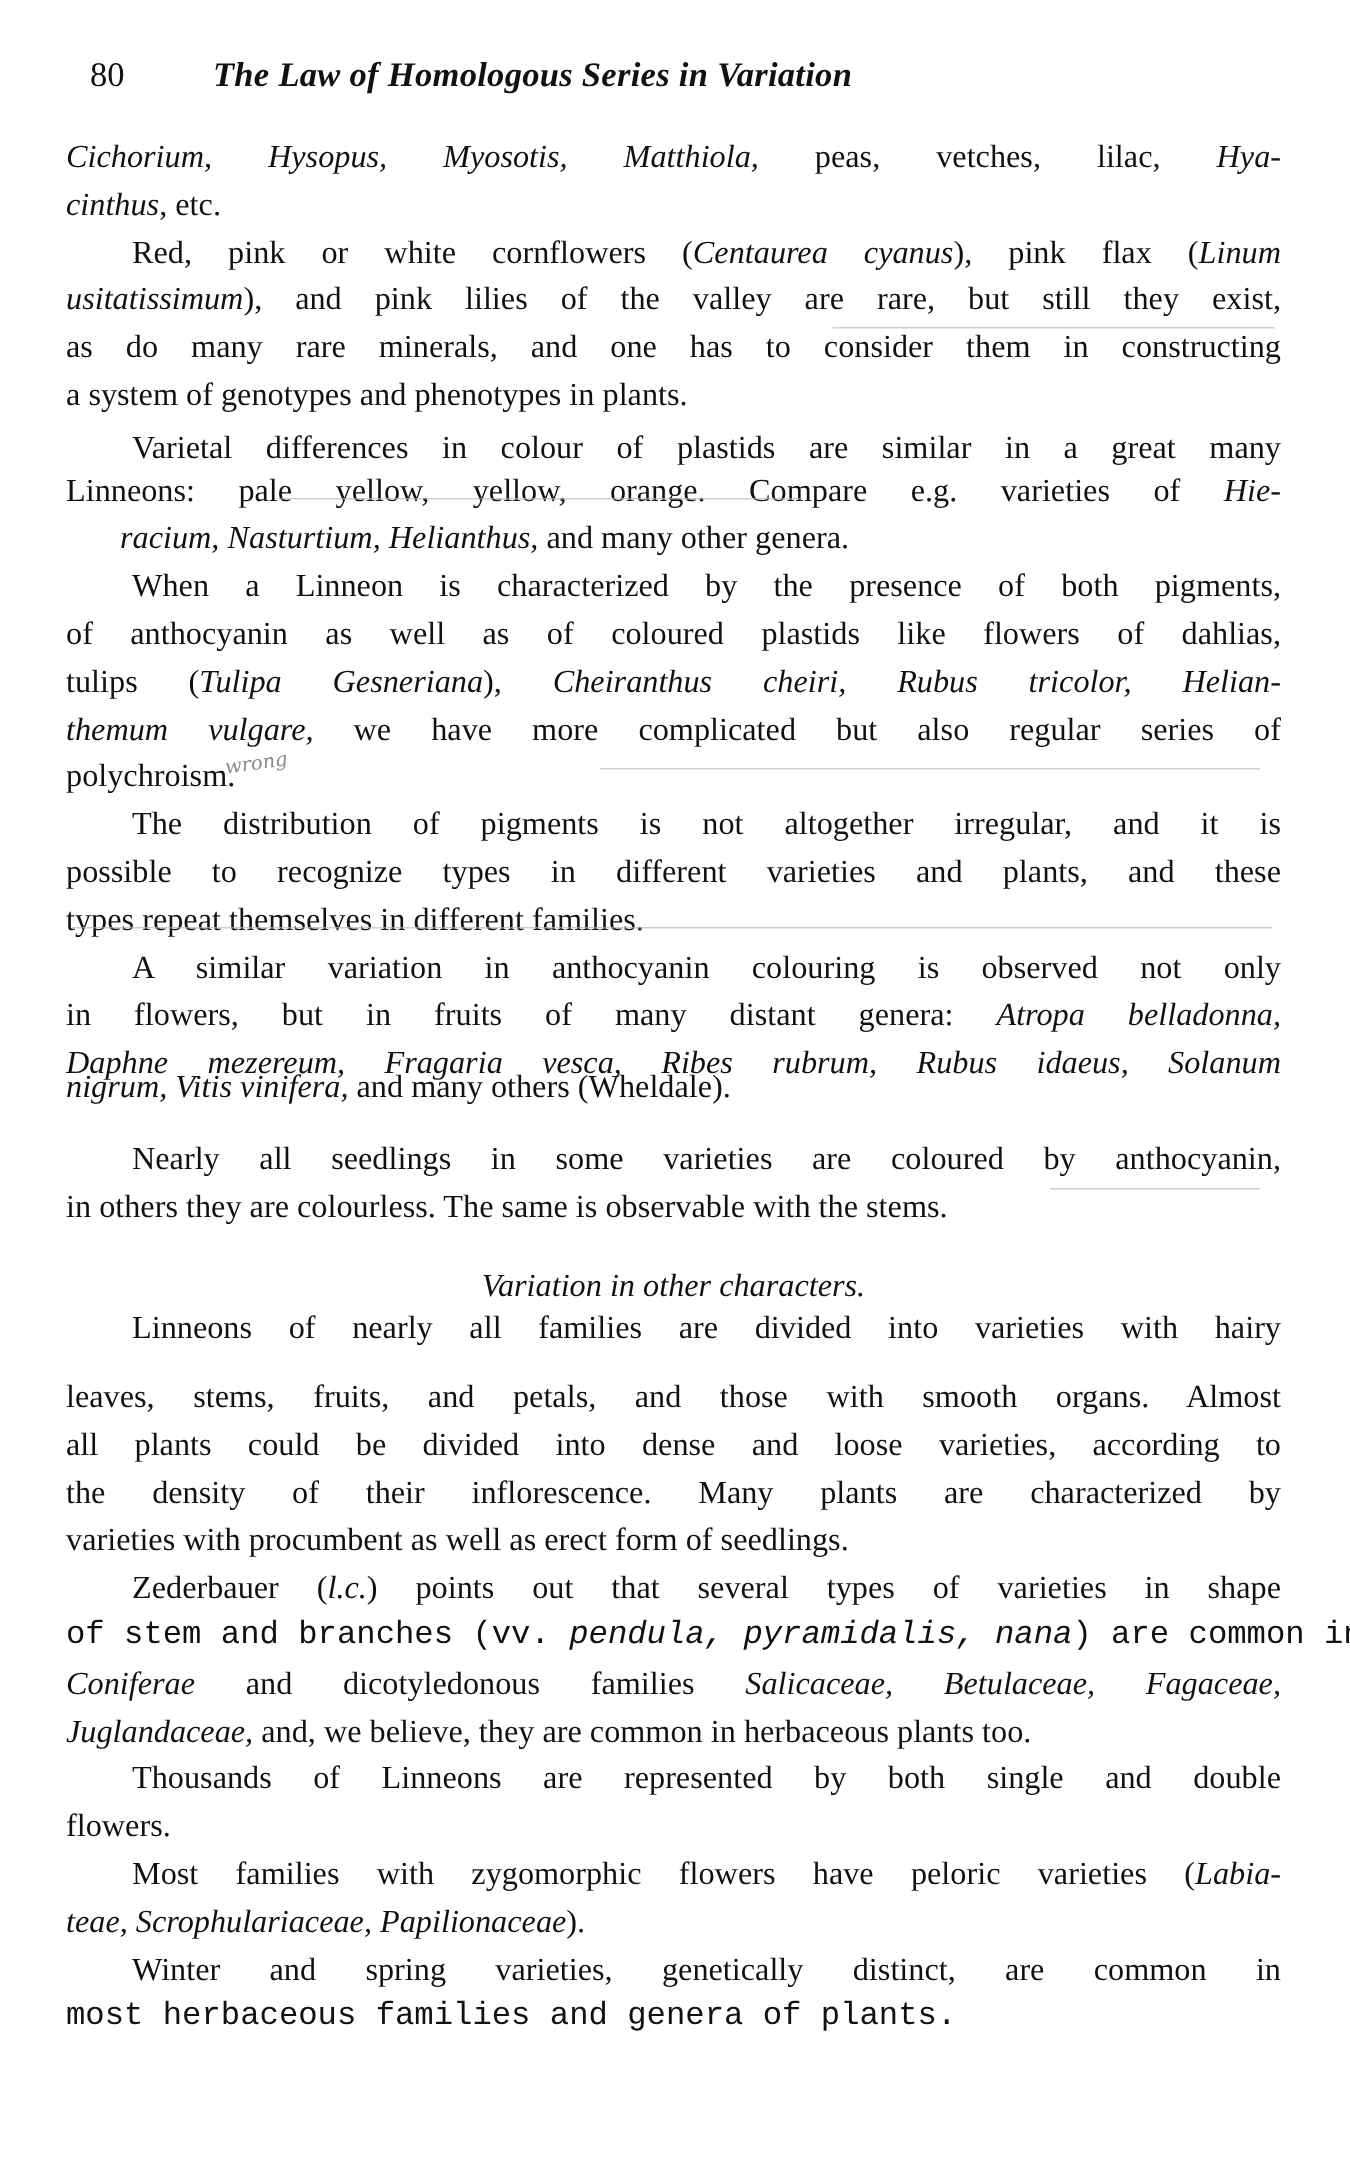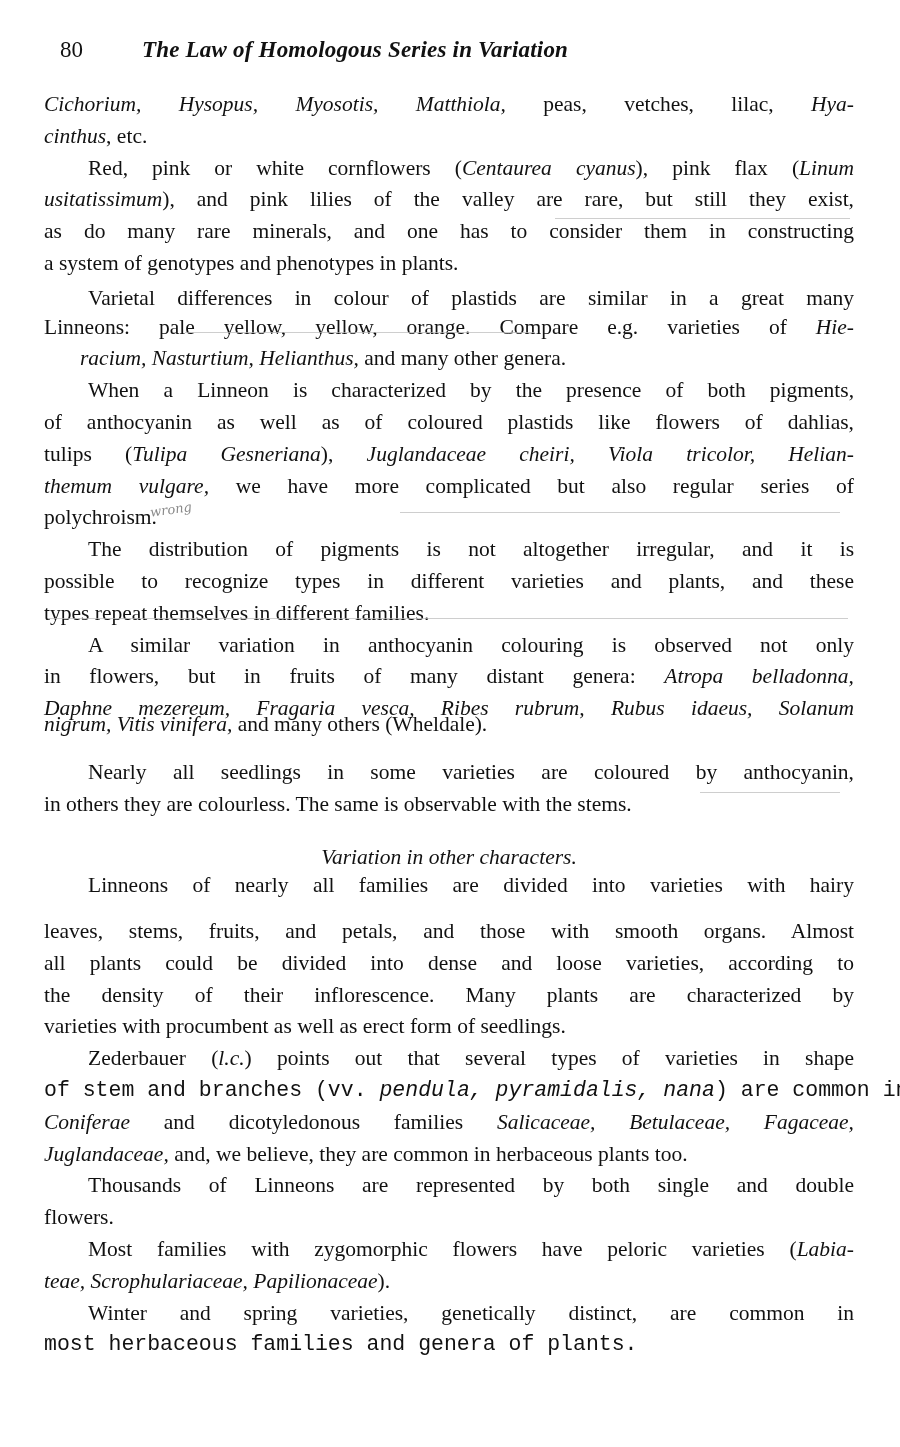--- a/index.html
+++ b/index.html
@@ -44,21 +44,21 @@
       <div class="line last" style="top: 31.8px;"><span class="seg-i">cinthus</span><span>, etc.</span></div>
       <div class="line indent" style="top: 63.6px;"><span>Red, pink or white cornflowers (</span><span class="seg-i">Centaurea cyanus</span><span>), pink flax (</span><span class="seg-i">Linum</span></div>
       <div class="line" style="top: 95.4px;"><span class="seg-i">usitatissimum</span><span>), and pink lilies of the valley are rare, but still they exist,</span></div>
       <div class="line" style="top: 127.2px;"><span>as do many rare minerals, and one has to consider them in constructing</span></div>
       <div class="line last" style="top: 159px;"><span>a system of genotypes and phenotypes in plants.</span></div>
       <div class="line indent" style="top: 194px;"><span>Varietal differences in colour of plastids are similar in a great many</span></div>
       <div class="line" style="top: 222.6px;"><span>Linneons: pale yellow, yellow, orange.  Compare e.g. varieties of </span><span class="seg-i">Hie-</span></div>
       <div class="line last" style="top: 254.4px; margin-left: 36px;"><span class="seg-i">racium, Nasturtium, Helianthus,</span><span> and many other genera.</span></div>
       <div class="line indent" style="top: 286.2px;"><span>When a Linneon is characterized by the presence of both pigments,</span></div>
       <div class="line" style="top: 318px;"><span>of anthocyanin as well as of coloured plastids like flowers of dahlias,</span></div>
-      <div class="line" style="top: 349.8px;"><span>tulips (</span><span class="seg-i">Tulipa Gesneriana</span><span>), </span><span class="seg-i">Juglandaceae cheiri, Viola tricolor, Helian-</span></div>
+      <div class="line" style="top: 349.8px;"><span>tulips (</span><span class="seg-i">Tulipa Gesneriana</span><span>), </span><span class="seg-i">Cheiranthus cheiri, Rubus tricolor, Helian-</span></div>
       <div class="line" style="top: 381.6px;"><span class="seg-i">themum vulgare,</span><span> we have more complicated but also regular series of</span></div>
       <div class="line last" style="top: 413.4px;"><span>polychroism.</span></div>
       <div class="line indent" style="top: 445.2px;"><span>The distribution of pigments is not altogether irregular, and it is</span></div>
       <div class="line" style="top: 477px;"><span>possible to recognize types in different varieties and plants, and these</span></div>
       <div class="line last" style="top: 508.8px;"><span>types repeat themselves in different families.</span></div>
       <div class="line indent" style="top: 540.6px;"><span>A similar variation in anthocyanin colouring is observed not only</span></div>
       <div class="line" style="top: 572.4px;"><span>in flowers, but in fruits of many distant genera: </span><span class="seg-i">Atropa belladonna,</span></div>
       <div class="line" style="top: 604.2px;"><span class="seg-i">Daphne mezereum, Fragaria vesca, Ribes rubrum, Rubus idaeus, Solanum</span></div>
       <div class="line last" style="top: 620px;"><span class="seg-i">nigrum, Vitis vinifera,</span><span> and many others (Wheldale).</span></div>
       <div class="line indent" style="top: 667.8px;"><span>Nearly all seedlings in some varieties are coloured by anthocyanin,</span></div>

